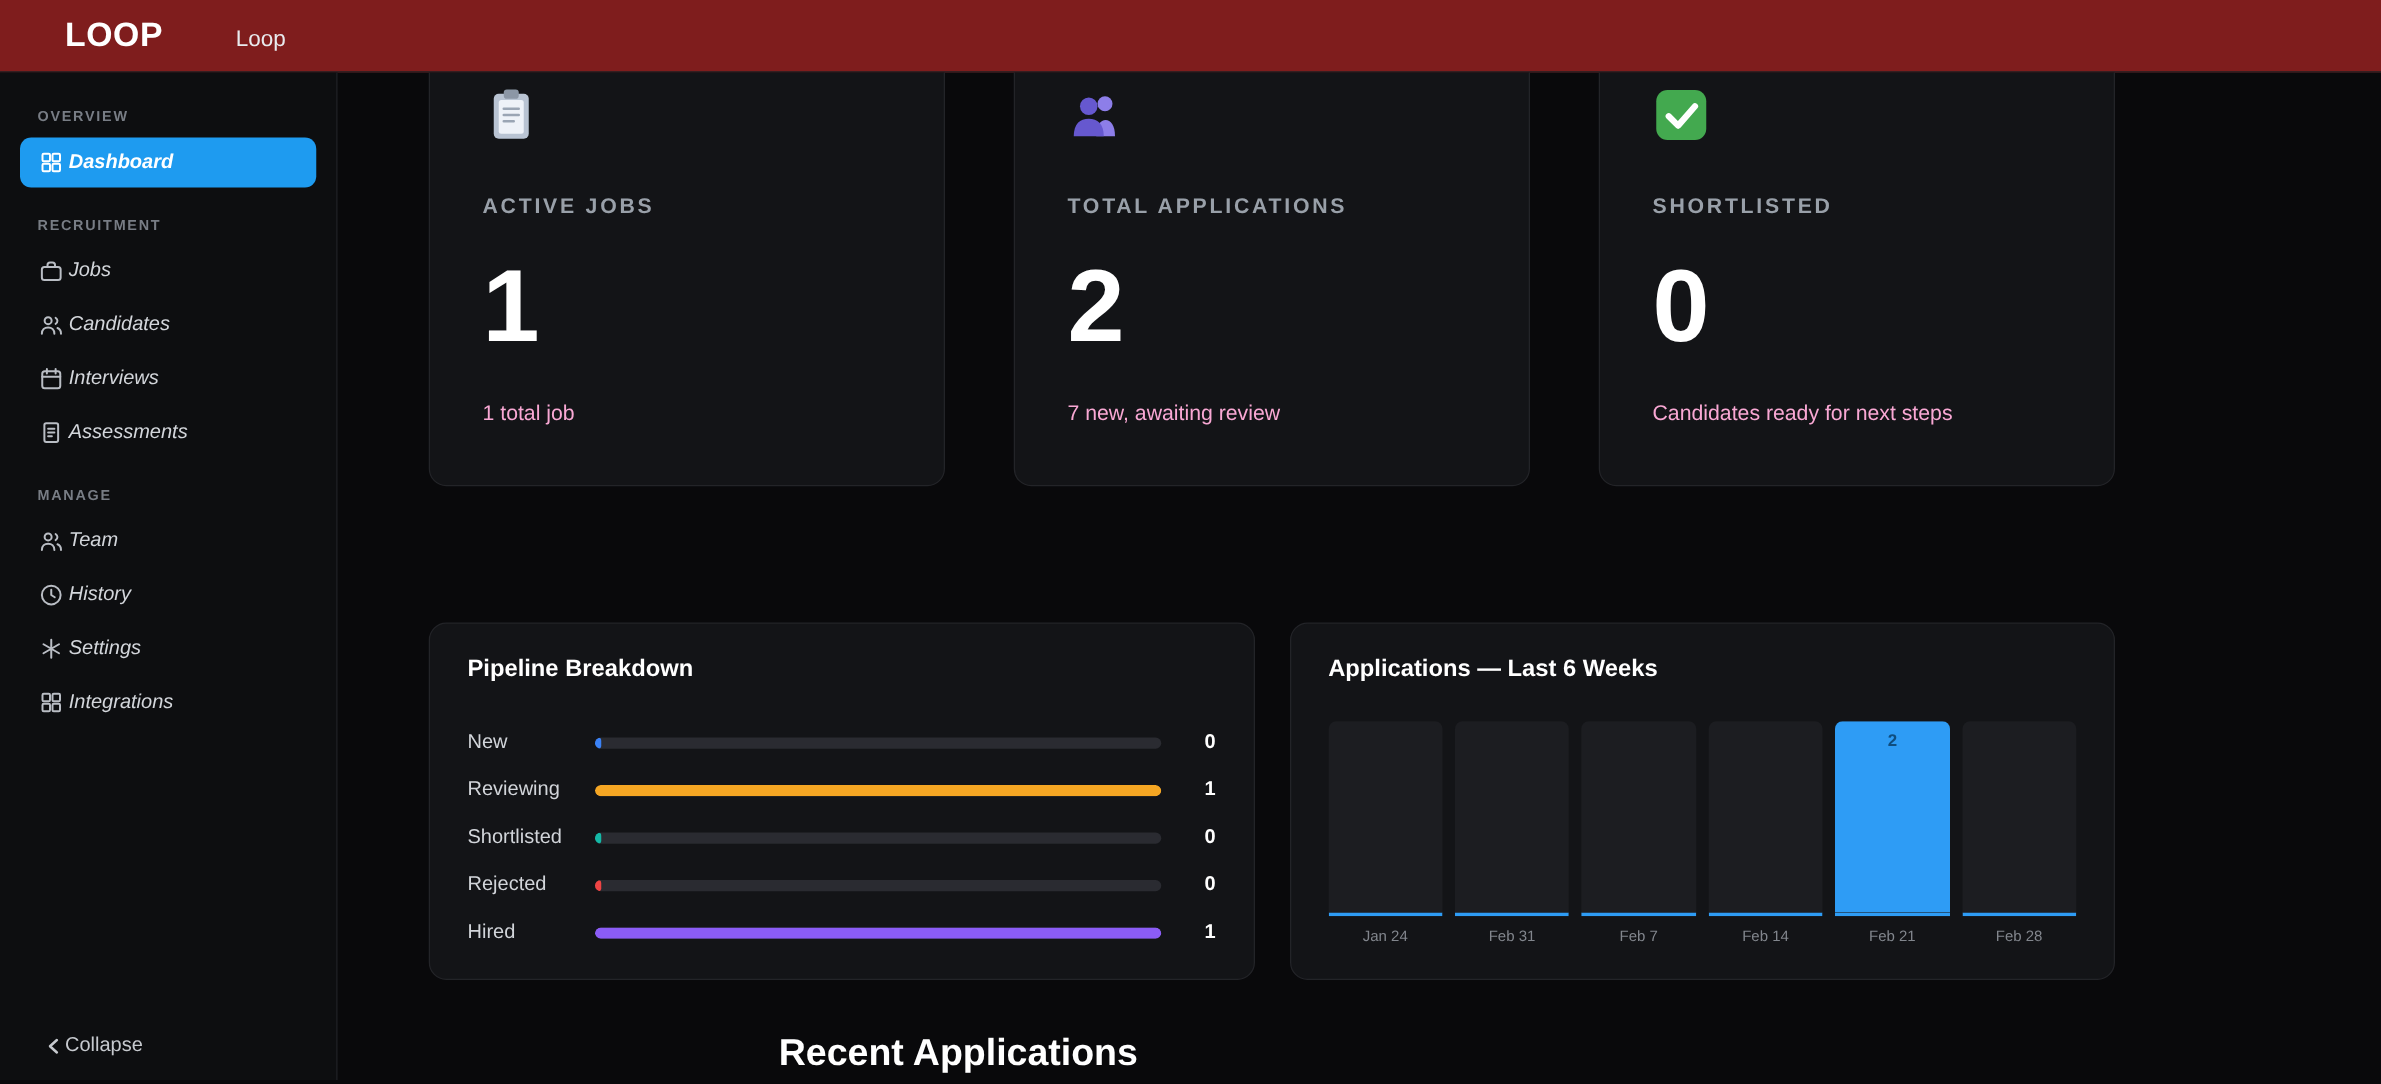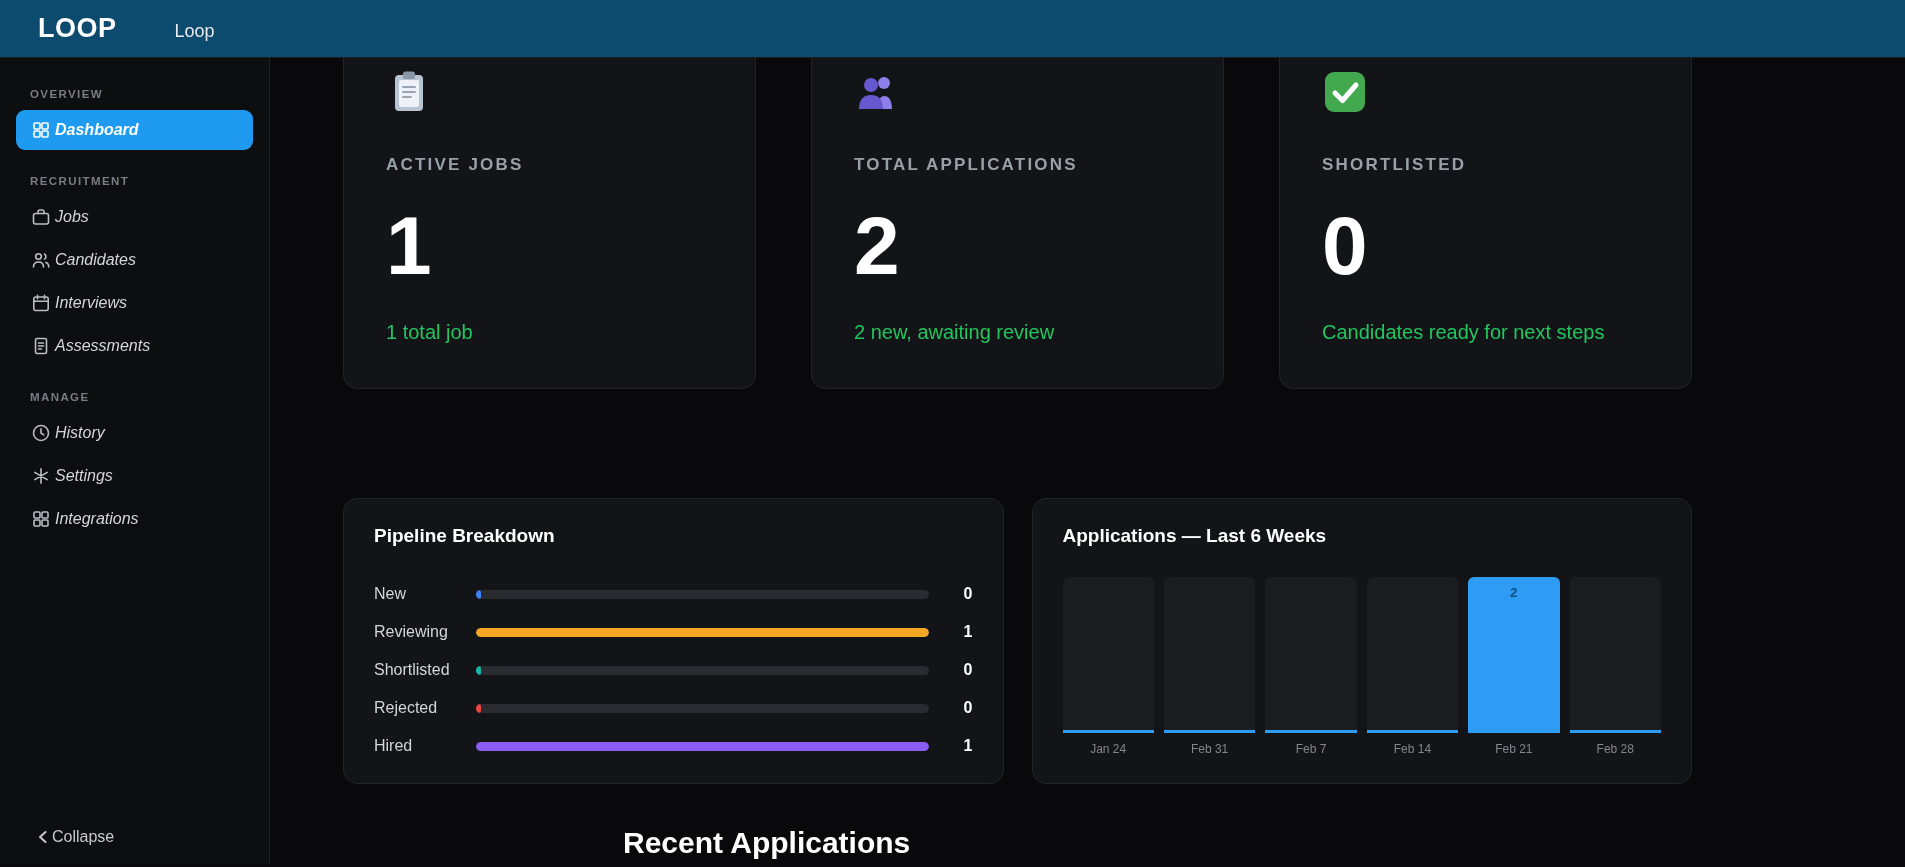--- a/index.html
+++ b/index.html
@@ -16,23 +16,23 @@
     color: #e5e7eb;
     font-family: "Liberation Sans", sans-serif;
   }
 
   
   .header {
     height: 58px;
     display: flex;
     align-items: center;
     justify-content: space-between;
-    background: #0c4a6e;
+    background: #7f1d1d;
     border-bottom: 1px solid #1e1f23;
-    padding: 0 44px 0 38px;
+    padding: 0 44px 0 52px;
   }
   .brand { display: flex; align-items: baseline; }
   .logo { font-size: 27px; font-weight: 800; color: #ffffff; letter-spacing: 0.5px; }
   .appname { margin-left: 58px; font-size: 18px; color: #e8eaed; font-weight: 500; }
   .header-right { display: flex; align-items: center; }
   .user-block { text-align: right; margin-right: 26px; }
   .user-email { font-size: 16px; color: #f3f4f6; }
   .user-role { font-size: 14px; color: #9aa0a8; margin-top: 4px; }
   .vdivider { width: 1px; height: 30px; background: #2a2b30; margin-right: 26px; }
   .theme-toggle {
@@ -84,21 +84,21 @@
 
   
   .stats-row { display: grid; grid-template-columns: repeat(3, 1fr); gap: 55px; margin-top: -22px; }
   .stat-card {
     height: 353px; background: var(--panel-bg); border: 1px solid var(--panel-border);
     border-radius: 14px; padding: 32px 42px;
   }
   .stat-icon { width: 46px; height: 46px; margin-bottom: 40px; }
   .stat-label { font-size: 17px; font-weight: 600; letter-spacing: 2.2px; color: #99a0a9; margin-bottom: 30px; }
   .stat-value { font-size: 82px; font-weight: 800; color: #ffffff; line-height: 1; margin-bottom: 34px; }
-  .stat-sub { font-size: 20px; color: #22c55e; }
+  .stat-sub { font-size: 17px; color: #f9a8d4; }
 
   
   .panels-row { display: grid; grid-template-columns: 1fr 1fr; gap: 28px; margin-top: 109px; }
   .panel {
     height: 286px; background: var(--panel-bg); border: 1px solid var(--panel-border);
     border-radius: 14px; padding: 26px 30px 16px;
   }
   .panel-title { font-size: 19px; font-weight: 700; color: #ffffff; }
 
   
@@ -190,20 +190,31 @@
               <rect x="4.5" y="2.5" width="11" height="15" rx="1.5"></rect>
               <path d="M7.5 7h5M7.5 10h5M7.5 13h3"></path>
             </svg>
         </span>
         <span>Assessments</span>
       </div>
     </div>
 
     <div class="nav-section">
       <div class="section-title">MANAGE</div>
+      <div class="nav-item">
+        <span style="display:flex;">
+          <svg viewBox="0 0 20 20">
+              <circle cx="7.5" cy="6.5" r="2.8"></circle>
+              <path d="M2.5 17c0-3.3 2.2-5 5-5s5 1.7 5 5"></path>
+              <path d="M13.5 4.2a2.8 2.8 0 0 1 0 4.9"></path>
+              <path d="M15 12.4c1.7.6 2.8 2.1 2.8 4.6"></path>
+            </svg>
+        </span>
+        <span>Team</span>
+      </div>
       <div class="nav-item">
         <span style="display:flex;">
           <svg viewBox="0 0 20 20">
               <circle cx="10" cy="10" r="7.5"></circle>
               <path d="M10 5.8V10l2.8 1.8"></path>
             </svg>
         </span>
         <span>History</span>
       </div>
       <div class="nav-item">
@@ -260,21 +271,21 @@
           <div class="stat-icon">
             <svg width="46" height="46" viewBox="0 0 46 46">
               <circle cx="30" cy="14" r="6" fill="#8d7ee9"></circle>
               <path d="M23 40c0-9 3.5-13 7.5-13s7.5 4 7.5 13z" fill="#8d7ee9"></path>
               <circle cx="17" cy="16" r="7" fill="#6658cf"></circle>
               <path d="M5 40c0-10 5-14 12-14s12 4 12 14z" fill="#6658cf"></path>
             </svg>
           </div>
           <div class="stat-label">TOTAL APPLICATIONS</div>
           <div class="stat-value">2</div>
-          <div class="stat-sub">2 new, awaiting review</div>
+          <div class="stat-sub">7 new, awaiting review</div>
         </div>
 
         <div class="stat-card">
           <div class="stat-icon">
             <svg width="46" height="46" viewBox="0 0 46 46">
               <rect x="3" y="3" width="40" height="40" rx="9" fill="#43a94f"></rect>
               <path d="M13 24l7.5 7.5L34 16" stroke="#ffffff" stroke-width="5" fill="none" stroke-linecap="round" stroke-linejoin="round"></path>
             </svg>
           </div>
           <div class="stat-label">SHORTLISTED</div>

